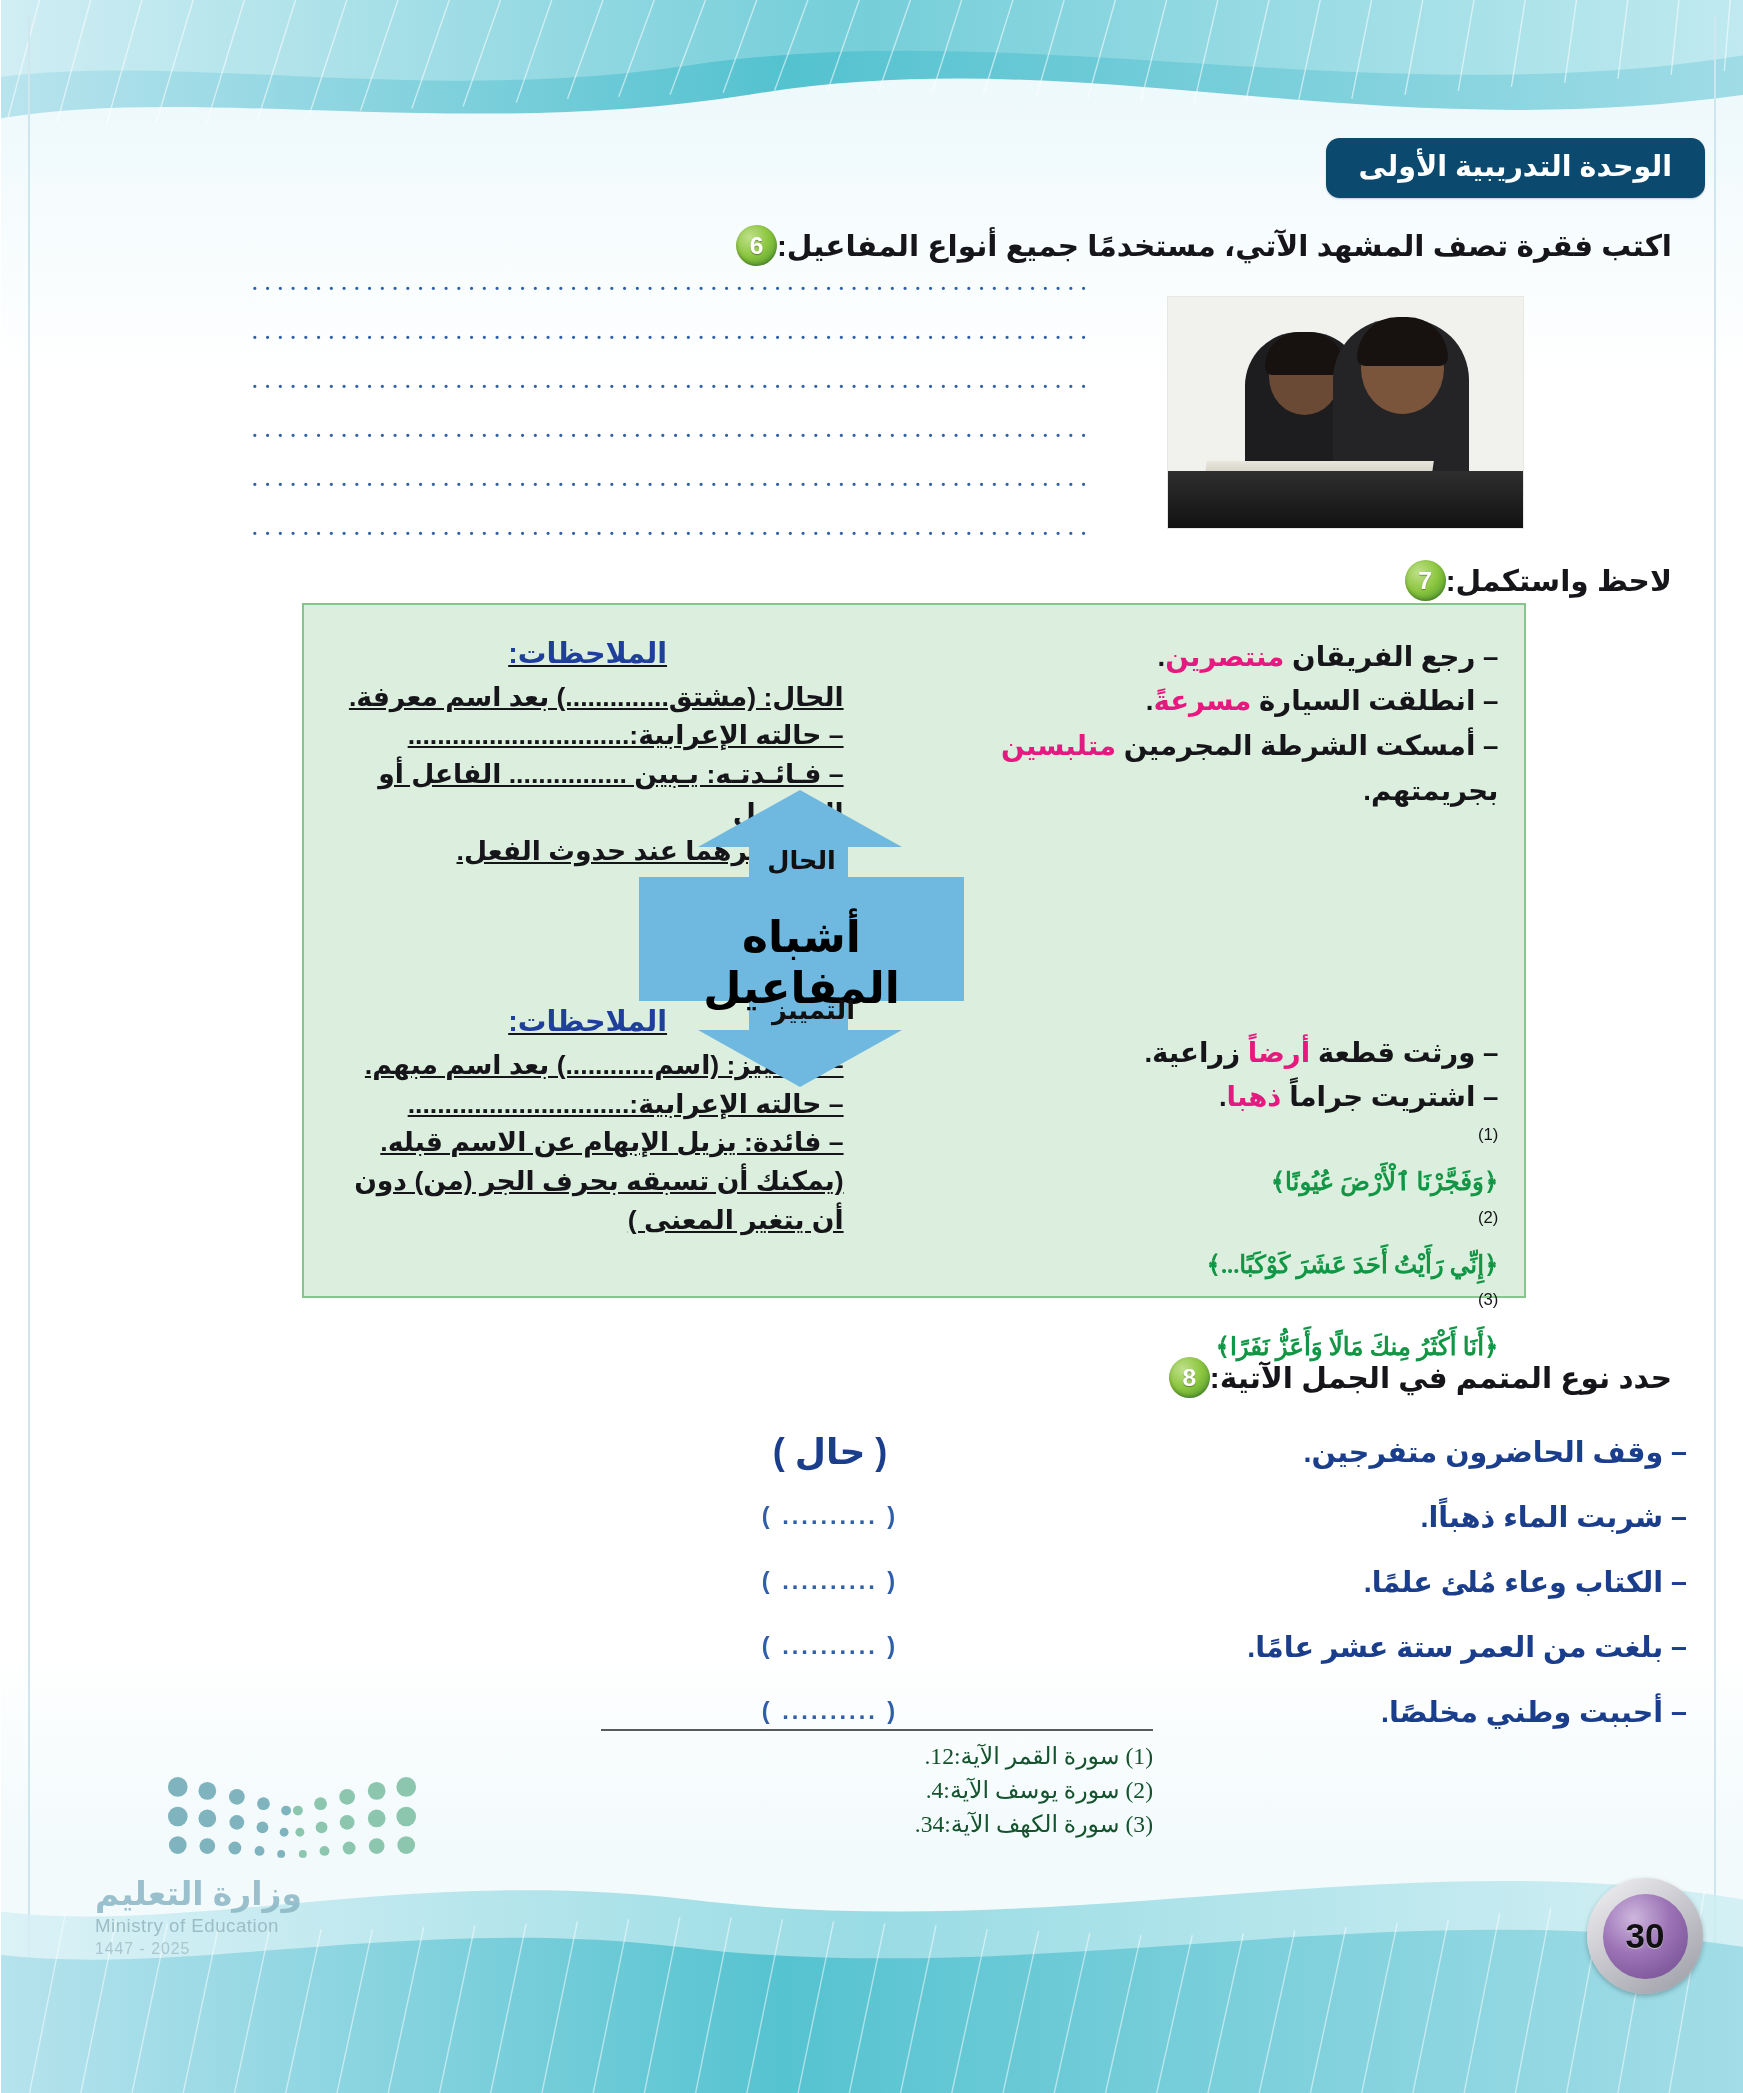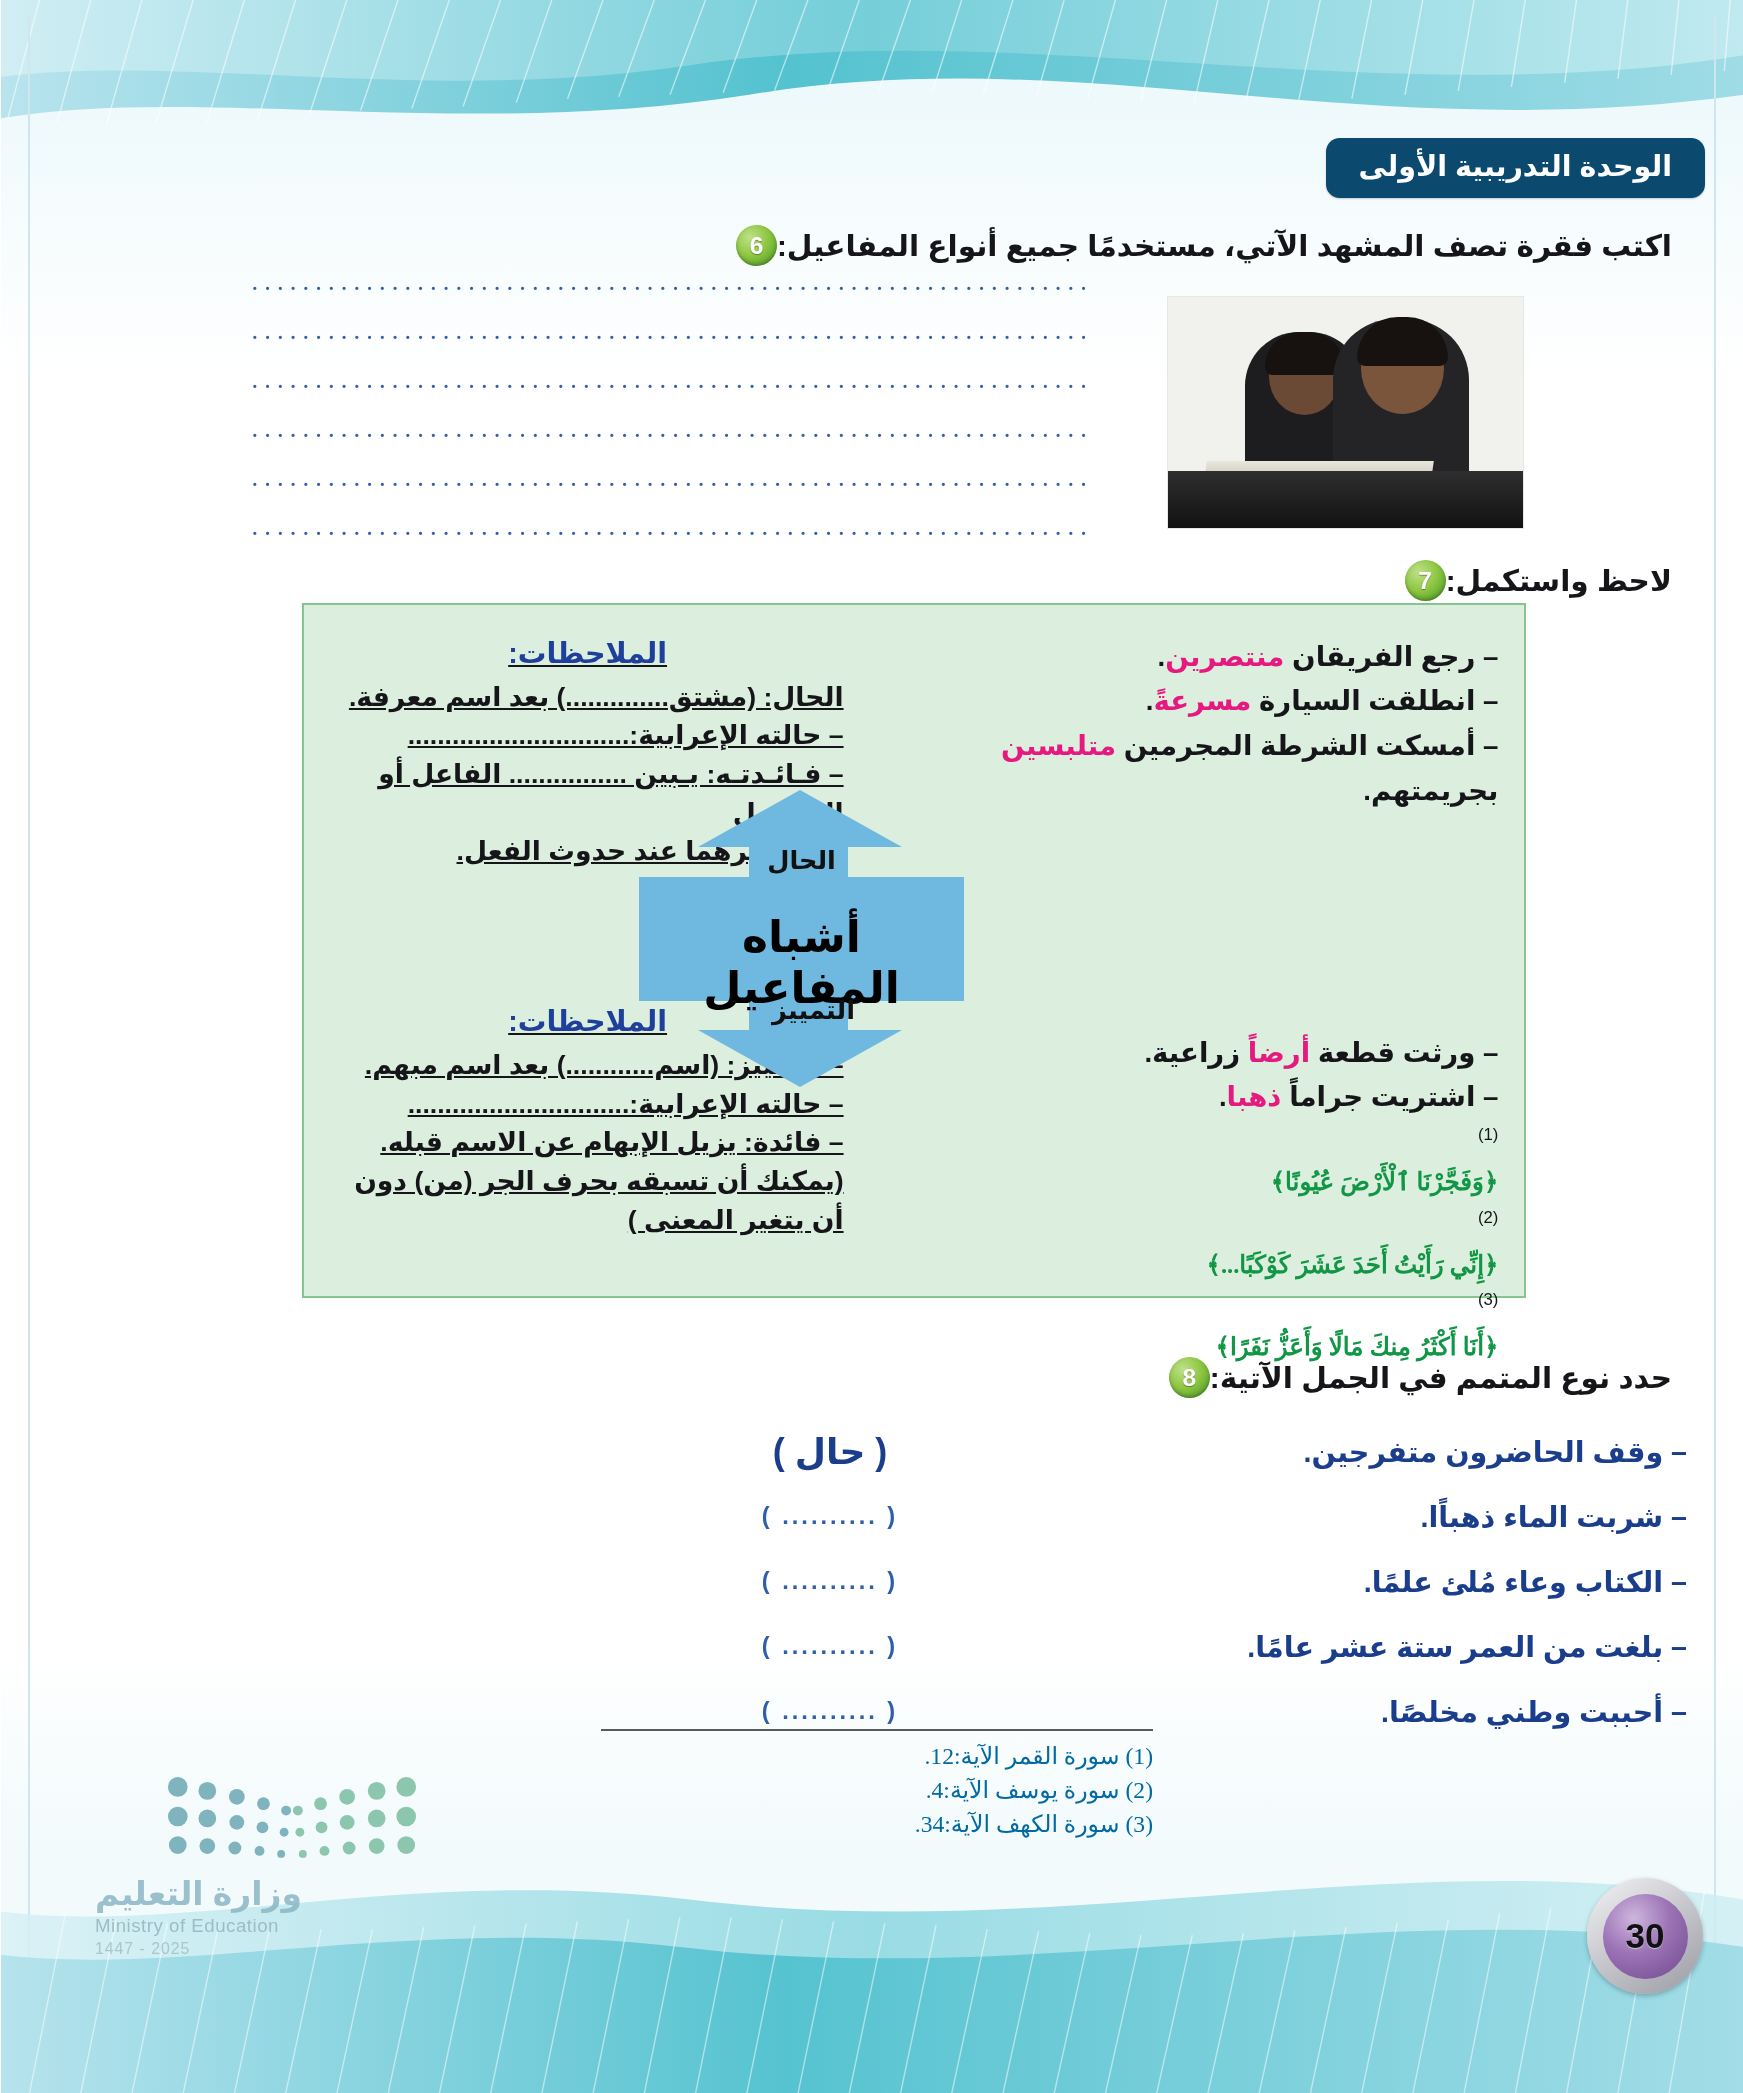--- a/index.html
+++ b/index.html
@@ -176,21 +176,21 @@
   }
   .q8row .ansdots{letter-spacing:3px;color:#2f5fa8;font-size:23.6px;}
 
   
   .fn-rule{
     position:absolute;right:591px;top:1729px;width:552px;height:0;
     border-top:2px solid #5a5a5a;
   }
   .footnotes{
     position:absolute;right:591px;top:1739px;width:552px;text-align:right;
-    font-size:23.6px;color:#0369a1;line-height:1.45;
+    font-size:23.6px;color:#14532d;line-height:1.45;
     font-family:"Liberation Serif",serif;
   }
   
   .pagenum{
     position:absolute;right:41px;top:1878px;width:116px;height:116px;border-radius:50%;
     background:linear-gradient(145deg,#f4f4f6 0%,#c9c9cf 45%,#9b9ba4 100%);
     display:flex;align-items:center;justify-content:center;
     box-shadow:0 2px 4.9px rgba(0,0,0,.25);
   }
   .pagenum .inner{

